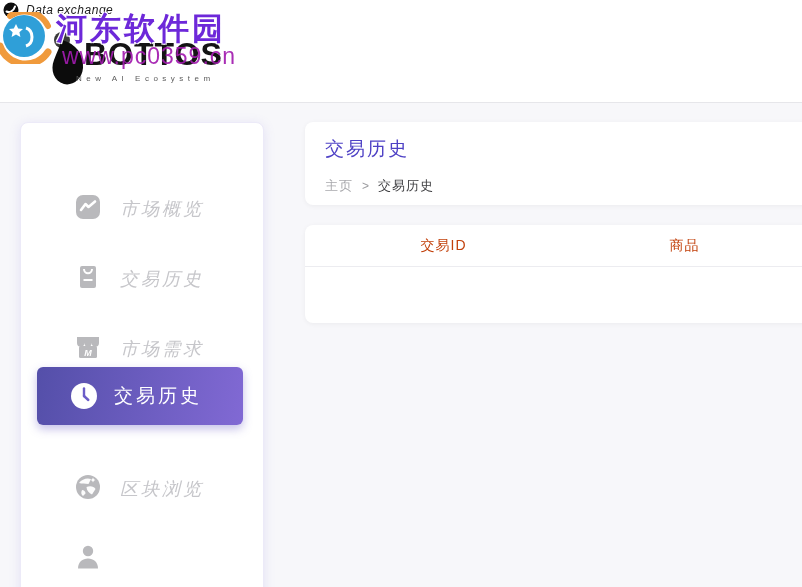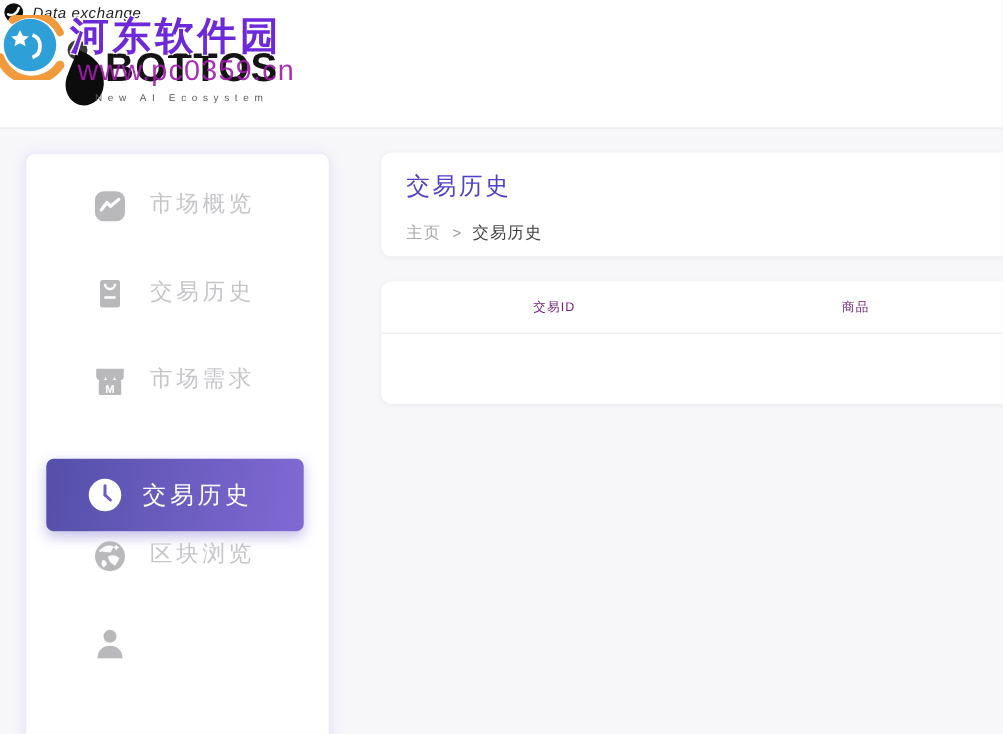--- a/index.html
+++ b/index.html
@@ -46,22 +46,23 @@
 
   
   .sidebar {
     position:absolute; left:20px; top:122px; width:244px; height:500px;
     background:#ffffff; border-radius:8px;
     border:1px solid #eceaf8;
     box-shadow:0 2px 12px rgba(124,111,216,.16);
     padding-top:28px;
   }
   .side-item {
-    height:70px; display:flex; align-items:flex-start; padding-left:53px;
+    height:70px; display:flex; align-items:flex-end; padding-left:53px;
     cursor:pointer;
+    font-style:italic;
   }
   .side-item .icon { width:28px; height:28px; flex:0 0 28px; }
   .side-item .label {
     margin-left:18px; font-size:18px; letter-spacing:3px; color:#c6c6ca;
   }
   .side-item-active-wrap { height:70px; display:flex; align-items:center; justify-content:center; }
   .side-item-active {
     width:206px; height:58px; margin-left:-4px;
     background:linear-gradient(100deg,#544fa9 0%,#8169d4 100%);
     border-radius:6px; display:flex; align-items:center; padding-left:33px;
@@ -82,21 +83,21 @@
   .breadcrumb { margin-top:15px; font-size:13px; display:flex; align-items:center; }
   .crumb-home { color:#a9a9ad; letter-spacing:1px; cursor:pointer; }
   .crumb-sep { color:#9b9b9f; margin:0 9px; font-size:12px; }
   .crumb-current { color:#3f3f42; letter-spacing:1px; }
 
   .table-card {
     margin-top:20px; background:#ffffff; border-radius:8px; height:98px;
     box-shadow:0 1px 5px rgba(0,0,0,.05); overflow:hidden;
   }
   .thead { height:42px; display:flex; align-items:center; border-bottom:1px solid #ececf0; }
-  .th { font-size:10px; color:#701a75; letter-spacing:1px; text-align:center; }
+  .th { font-size:14px; color:#c2410c; letter-spacing:1px; text-align:center; }
   .th-txid { width:277px; }
   .th-goods { width:205px; }
   .tbody-empty { height:55px; }
 </style>
 </head>
 <body>
 
 <div class="topbar">
   <div class="titlebar">
     <svg class="app-icon" viewBox="0 0 16 16">

